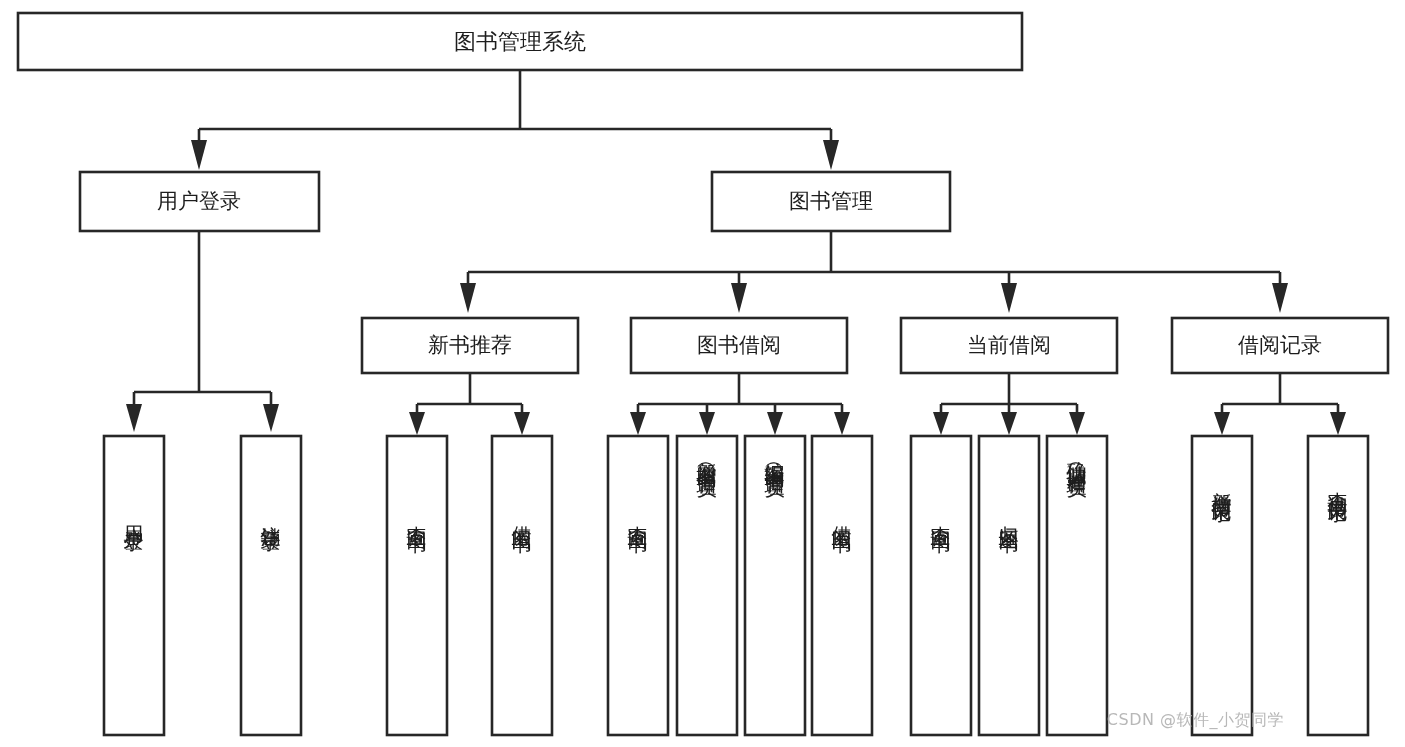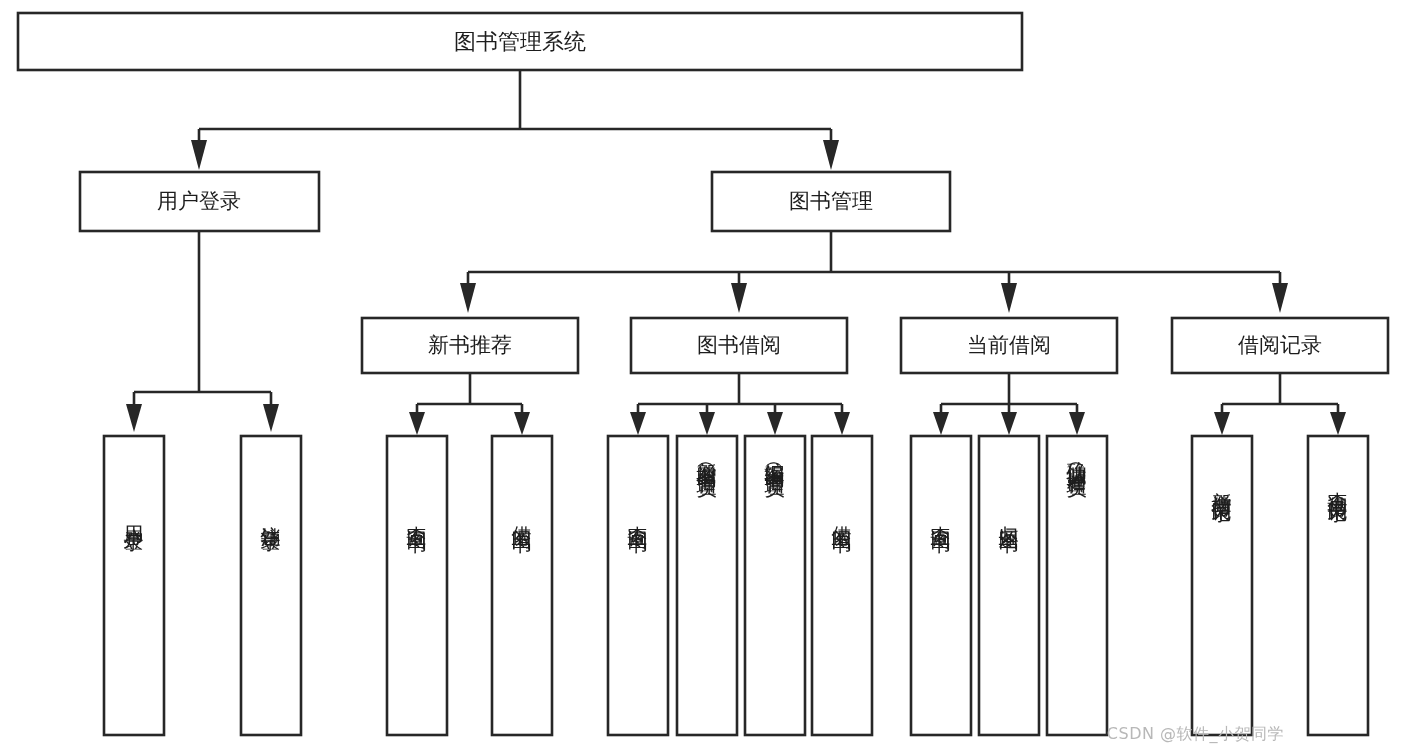--- a/index.html
+++ b/index.html
@@ -65,21 +65,21 @@
     font-family: "DejaVu Sans", "Liberation Sans", sans-serif;
     font-size: 20px;
     line-height: 1;
     letter-spacing: 2.5px;
     color: #1d1d1d;
     white-space: nowrap;
   }
   .watermark {
     position: absolute;
     right: 8px;
-    bottom: 2px;
+    bottom: 16px;
     font-family: "DejaVu Sans", "Liberation Sans", sans-serif;
     font-size: 16px;
     color: #b8b8b8;
     letter-spacing: 0.5px;
     user-select: none;
   }
 </style>
 </head>
 <body>
 

